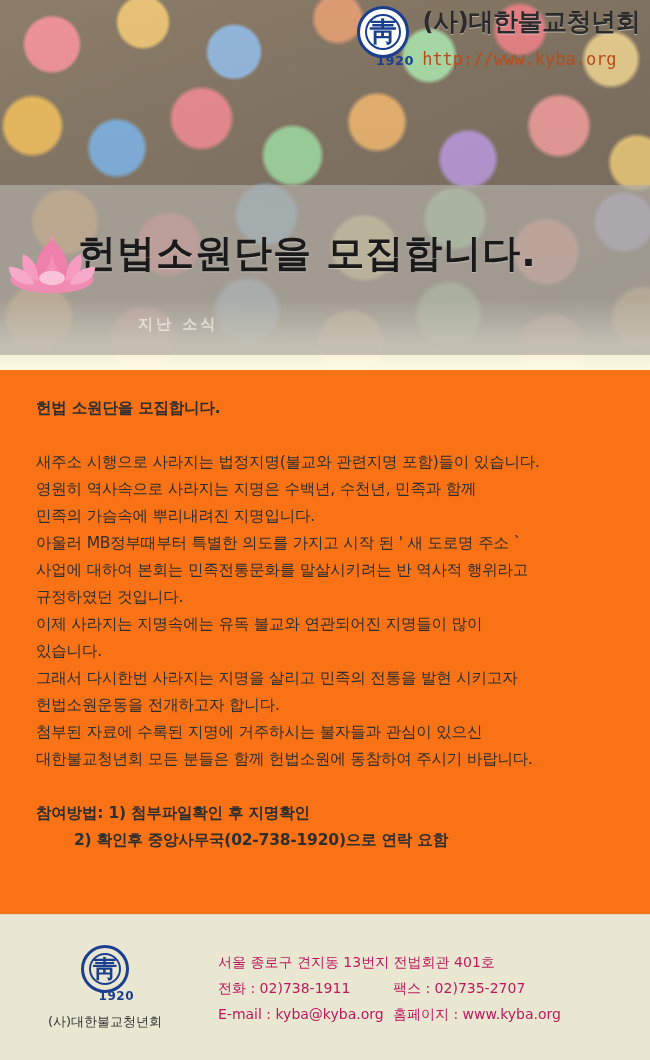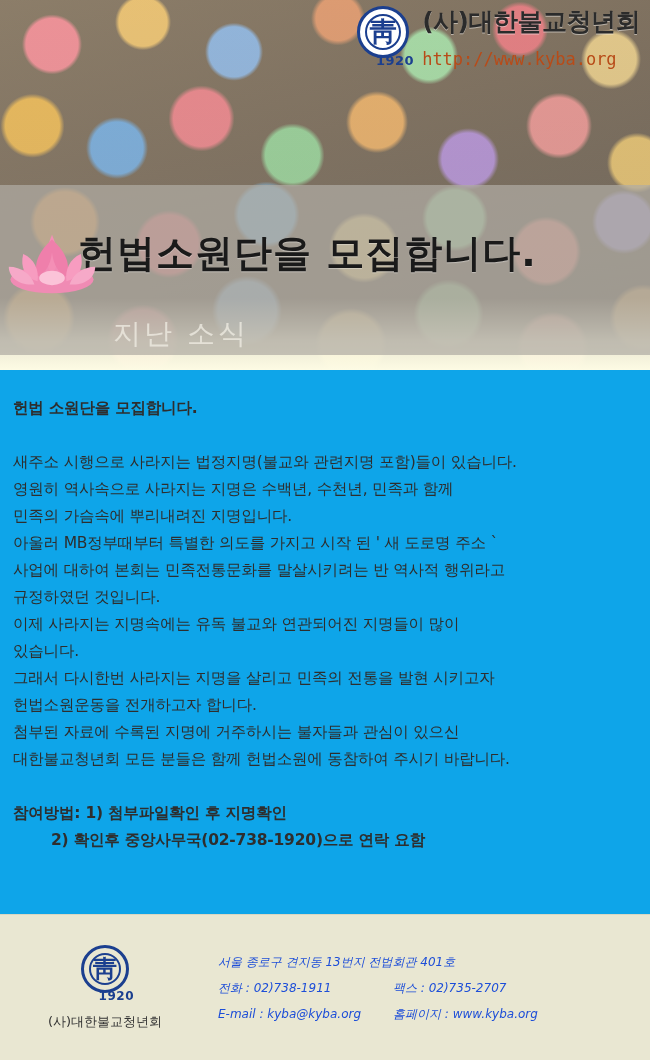--- a/index.html
+++ b/index.html
@@ -176,47 +176,47 @@
     z-index: 6;
     font-size: 38px;
     font-weight: bold;
     color: #1a1a1a;
     letter-spacing: 1px;
     white-space: nowrap;
     text-shadow: 0 1px 1px rgba(255,255,255,0.35);
   }
   .subhead {
     position: absolute;
-    left: 113px;
+    left: 138px;
     top: 315px;
     z-index: 6;
-    font-size: 28px;
-    font-weight: normal;
+    font-size: 15px;
+    font-weight: bold;
     color: rgba(240,238,228,0.75);
     letter-spacing: 3px;
   }
   .lotus {
     position: absolute;
     left: 4px;
     top: 222px;
     width: 96px;
     height: 80px;
     z-index: 7;
   }
 
   
   .content {
     position: absolute;
     left: 0;
     top: 370px;
     width: 650px;
     height: 545px;
     box-sizing: border-box;
-    padding: 25px 20px 0 13px;
-    background: #0ea5e9;
+    padding: 25px 20px 0 36px;
+    background: #f97316;
   }
   .ln {
     color: #2e2e2e;
     font-size: 15.5px;
     line-height: 27px;
     letter-spacing: -0.2px;
     white-space: pre;
   }
   .ln.blank { height: 27px; }
   .ln.bold { font-weight: bold; }
@@ -254,25 +254,24 @@
   .footer-logo .logo-mark .year {
     top: 44px; width: 58px; font-size: 12px;
   }
   .footer-org {
     font-size: 13px;
     color: #333;
     margin-top: 2px;
   }
   .footer-info {
     flex: 1;
-    color: #1d4ed8;
-    font-size: 12px;
+    color: #be185d;
+    font-size: 14px;
     line-height: 26px;
     padding-left: 8px;
-    font-style: italic;
   }
   .finfo-row { display: flex; }
   .finfo-col1 { width: 175px; }
   .finfo-col2 { }
 </style>
 </head>
 <body>
 
 <div class="page">
 

